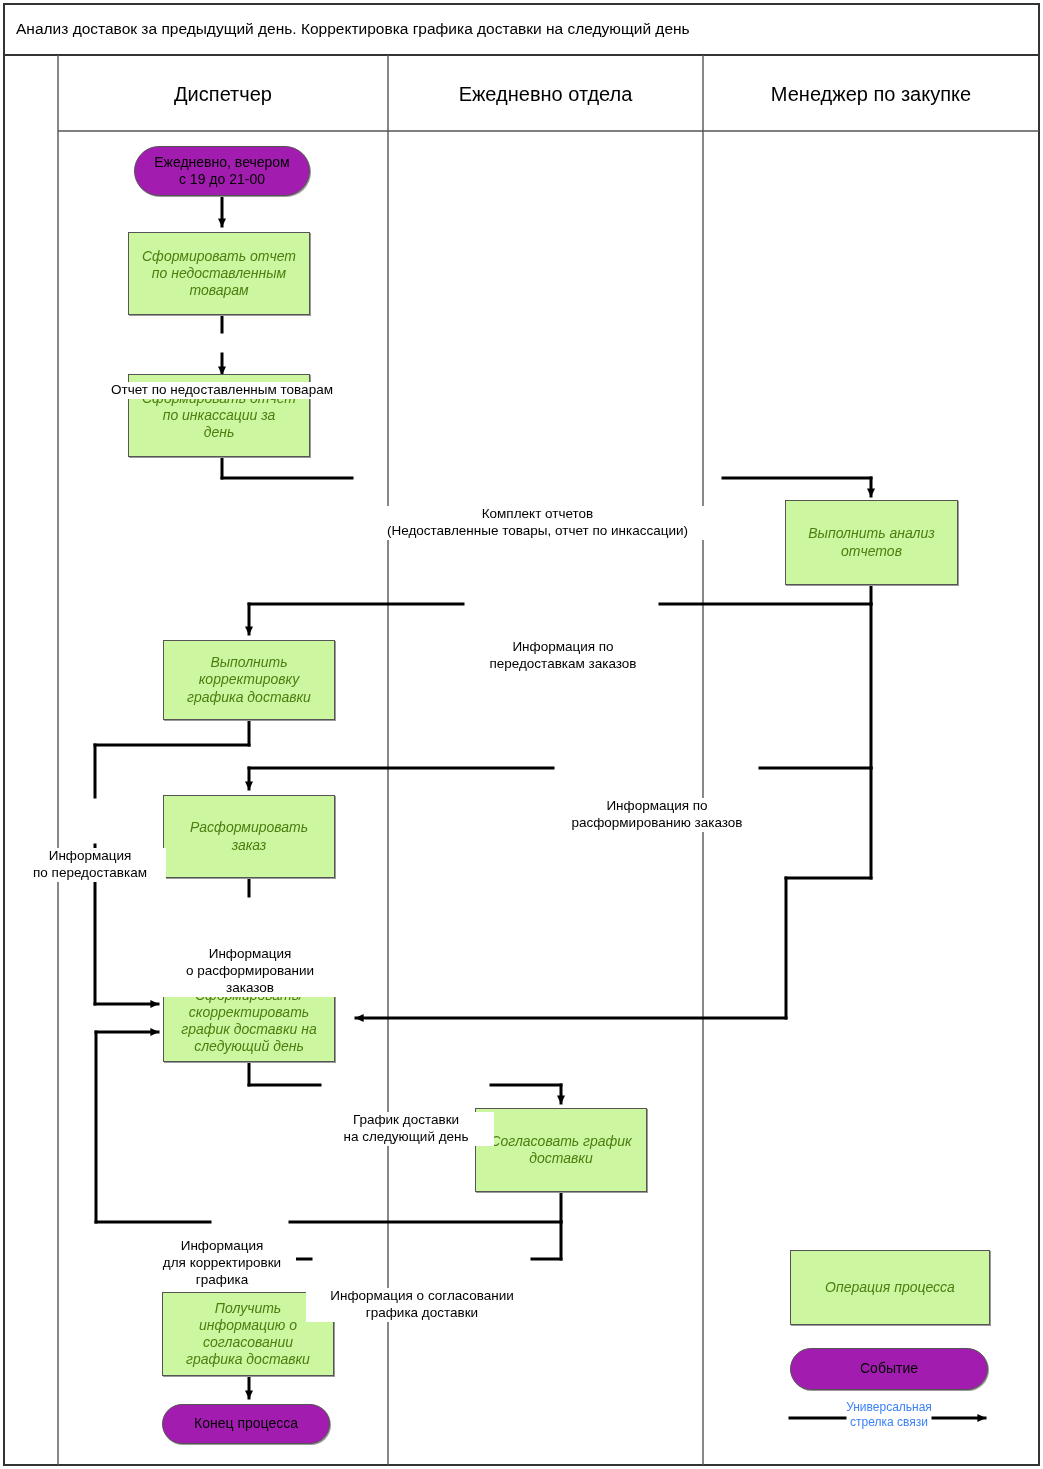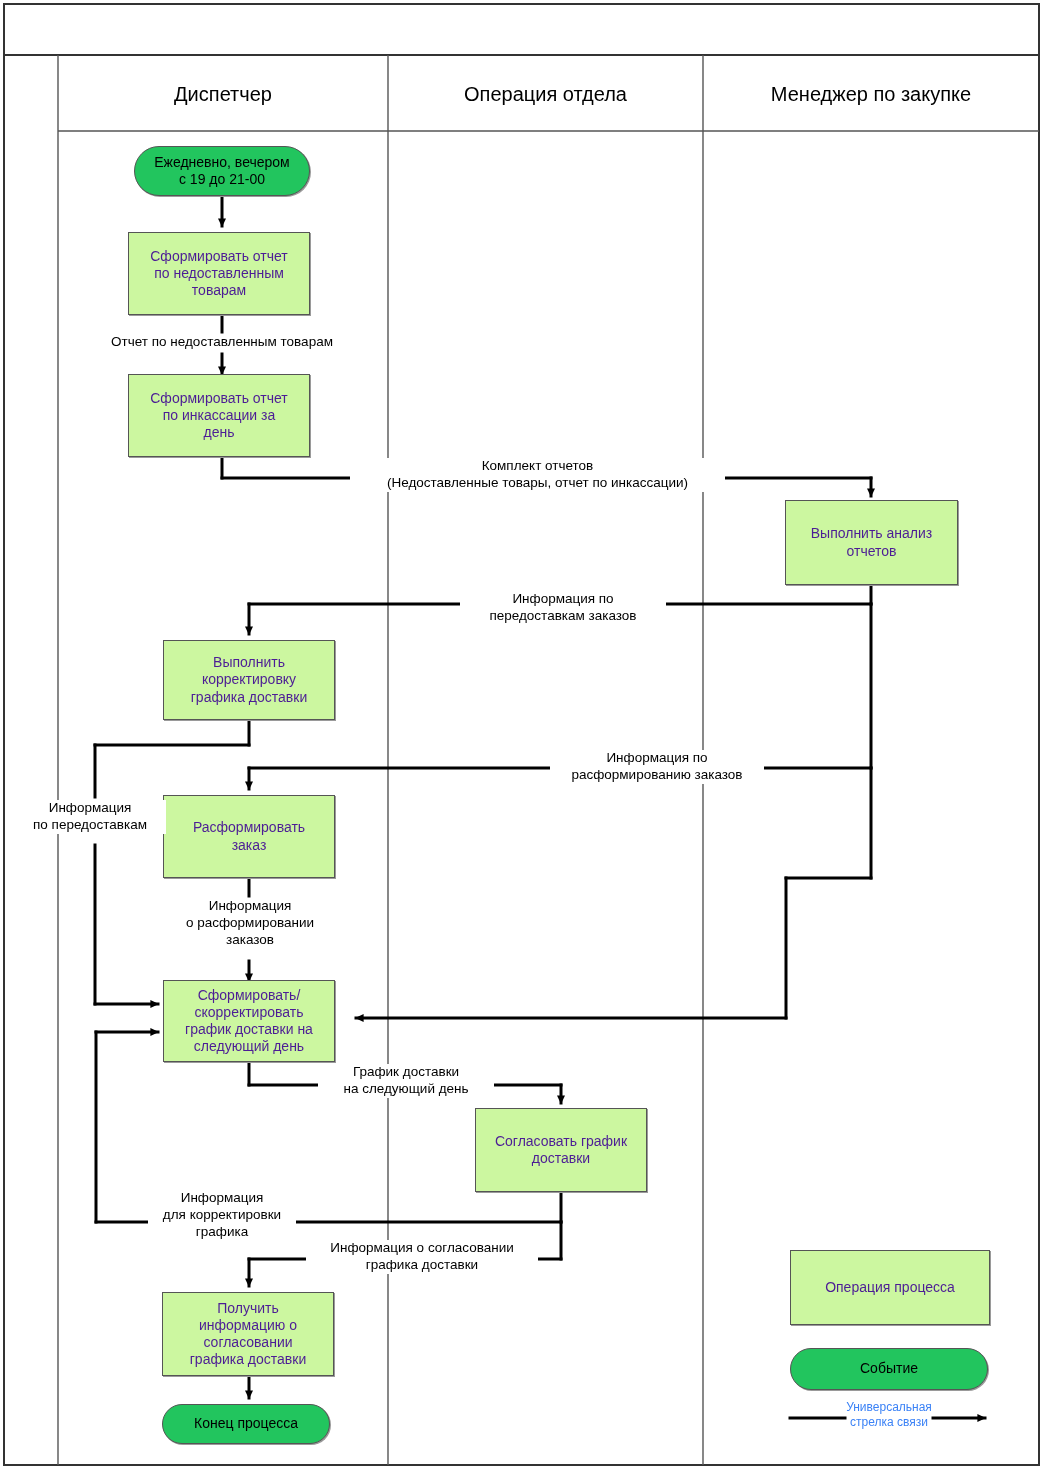--- a/index.html
+++ b/index.html
@@ -1,22 +1,22 @@
 <!DOCTYPE html>
 <html><head>
 <meta charset="utf-8">
 <style>
   html,body{margin:0;padding:0;background:#fff;}
   body{font-family:"Liberation Sans","DejaVu Sans",sans-serif;}
   #page{position:relative;width:1043px;height:1469px;overflow:hidden;background:#fff;}
   #svg-layer{position:absolute;left:0;top:0;width:1043px;height:1469px;}
   .node{position:absolute;box-sizing:border-box;display:flex;align-items:center;justify-content:center;text-align:center;}
-  .proc{background:#ccf7a0;border:1px solid #555;box-shadow:1px 1px 0 #9a9a9a;font-size:14px;line-height:1.22;color:#4c1d95;padding:10px 4px;}
-  .event{background:#22c55e;border:1px solid #555;border-radius:26px;box-shadow:1px 1px 0 #9a9a9a;font-size:14px;line-height:1.22;color:#000;padding:2px 8px;}
-  .edge-label{position:absolute;font-size:13.5px;line-height:1.25;color:#000;text-align:center;background:#fff;padding:0 3px;box-sizing:border-box;}
+  .proc{background:#ccf7a0;border:1px solid #555;box-shadow:1px 1px 0 #9a9a9a;font-size:14px;line-height:1.22;color:#4d7c0f;padding:10px 4px;font-style:italic;}
+  .event{background:#a21caf;border:1px solid #555;border-radius:26px;box-shadow:1px 1px 0 #9a9a9a;font-size:14px;line-height:1.22;color:#000;padding:2px 8px;}
+  .edge-label{position:absolute;font-size:13.5px;line-height:1.25;color:#000;text-align:center;background:#fff;padding:0 3px;box-sizing:border-box;margin-top:48px;}
   .lane-title{position:absolute;font-size:20px;color:#000;text-align:center;display:flex;align-items:center;justify-content:center;}
   .diagram-title{position:absolute;font-size:15.5px;color:#000;left:16px;top:20px;}
   .legend-label{position:absolute;font-size:12px;line-height:1.25;text-align:center;color:#3b82f6;}
 </style>
 </head>
 <body>
 
 <div id="page">
 
   <svg id="svg-layer" viewBox="0 0 1043 1469">
@@ -90,26 +90,27 @@
       <line x1="311" y1="1259" x2="249" y2="1259"></line>
       <line x1="249" y1="1259" x2="249" y2="1286" marker-end="url(#ah)"></line>
 
       <line x1="249" y1="1376" x2="249" y2="1398" marker-end="url(#ah)"></line>
 
       <line x1="790" y1="1418" x2="845" y2="1418"></line>
       <line x1="933" y1="1418" x2="985" y2="1418" marker-end="url(#ah)"></line>
     </g>
   </svg>
 
+  <div class="diagram-title">Анализ доставок за предыдущий день. Корректировка графика доставки на следующий день</div>
 
   <div class="lane-title" style="left:58px;top:58px;width:330px;height:73px;">
       <span>Диспетчер</span>
     </div>
   <div class="lane-title" style="left:388px;top:58px;width:315px;height:73px;">
-      <span>Операция отдела</span>
+      <span>Ежедневно отдела</span>
     </div>
   <div class="lane-title" style="left:703px;top:58px;width:336px;height:73px;">
       <span>Менеджер по закупке</span>
     </div>
 
   <div class="node event" style="left:134px;top:146px;width:176px;height:50px;">
       <span style="white-space:pre-line">Ежедневно, вечером
 с 19 до 21-00</span>
     </div>
   <div class="node proc" style="left:128px;top:232px;width:182px;height:83px;">

